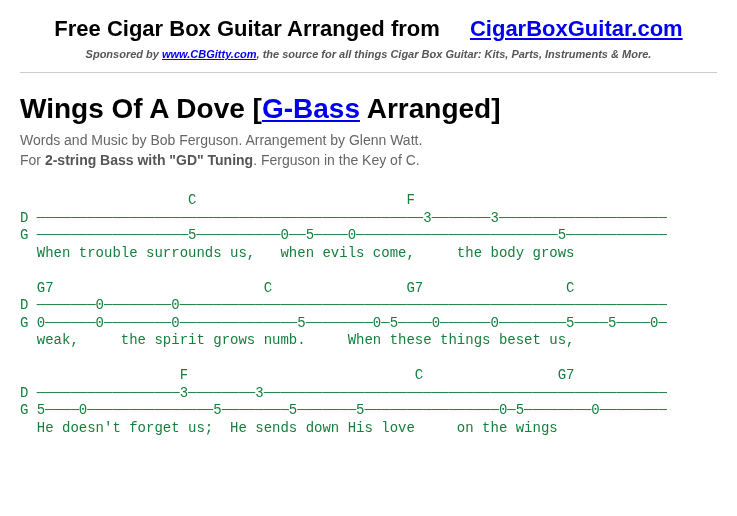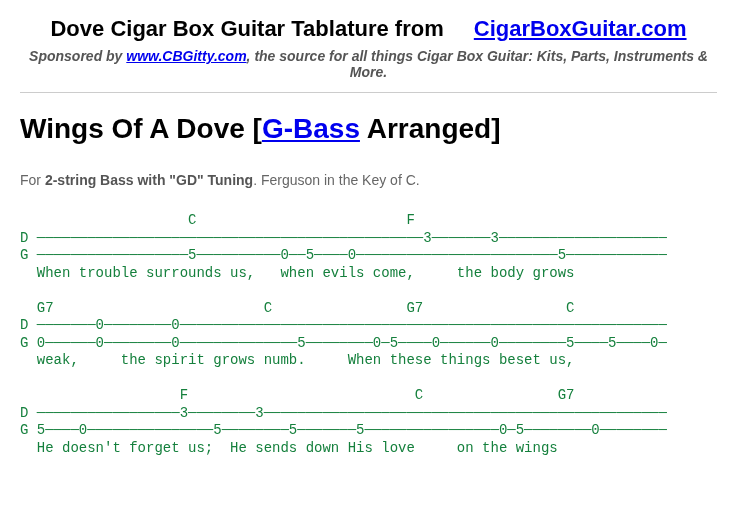--- a/index.html
+++ b/index.html
@@ -17,21 +17,21 @@
   }
   .banner a {
     color: #0000EE;
     text-decoration: underline;
     margin-left: 24px;
   }
   .sponsor {
     text-align: center;
     font-style: italic;
     font-weight: bold;
-    font-size: 14px;
+    font-size: 11px;
     color: #555;
     margin-bottom: 12px;
   }
   .sponsor a {
     color: #0000EE;
     font-style: italic;
     text-decoration: underline;
   }
   hr {
     border: none;
@@ -63,35 +63,35 @@
     line-height: 1.25;
     white-space: pre;
     margin: 0;
     color: #15803d;
   }
 </style>
 </head>
 <body>
 
 <div class="banner">
-  <span>Dove Cigar Box Guitar Tablature from </span><a href="#">CigarBoxGuitar.com</a>
+  <span>Free Cigar Box Guitar Arranged from </span><a href="#">CigarBoxGuitar.com</a>
 </div>
 
 <div class="sponsor">
   <span>Sponsored by </span><a href="#">www.CBGitty.com</a><span>, the source for all things Cigar Box Guitar: Kits, Parts, Instruments &amp; More.</span>
 </div>
 
 <hr>
 
 <h1>
   <span>Wings Of A Dove [</span><a href="#">G-Bass</a><span> Arranged]</span>
 </h1>
 
 <div class="meta">
-  <br>
+  <span>Words and Music by Bob Ferguson. Arrangement by Glenn Watt.</span><br>
   <span>For </span><span class="bold">2-string Bass with "GD" Tuning</span><span>. Ferguson in the Key of C.</span>
 </div>
 
 <pre class="tab">                    C                         F
 D ──────────────────────────────────────────────3───────3────────────────────
 G ──────────────────5──────────0──5────0────────────────────────5────────────
   When trouble surrounds us,   when evils come,     the body grows
 
   G7                         C                G7                 C
 D ───────0────────0──────────────────────────────────────────────────────────

